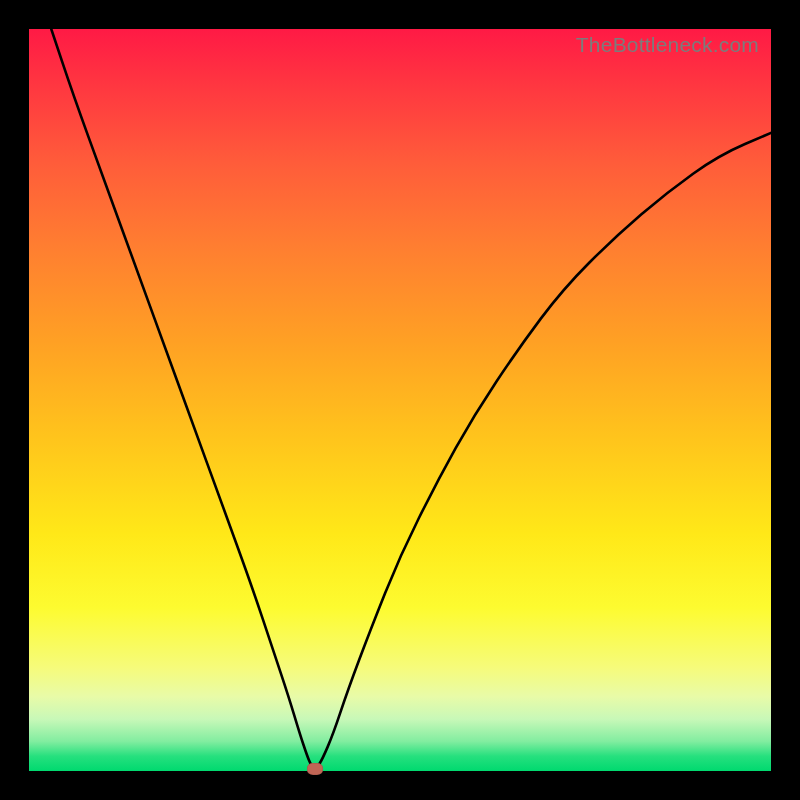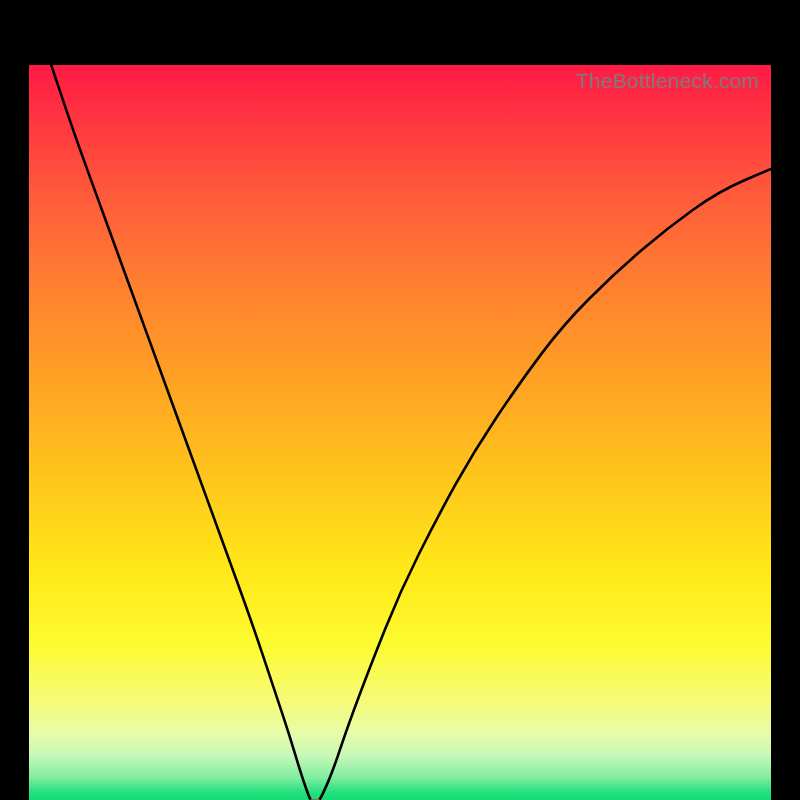--- a/index.html
+++ b/index.html
@@ -9,21 +9,20 @@
     height: 800px;
     background: #000;
     overflow: hidden;
     font-family: Arial, Helvetica, sans-serif;
   }
   .outer {
     width: 800px;
     height: 664px;
     background: #000;
     position: relative;
-    margin-top: 36px;
   }
   .plot {
     position: absolute;
     left: 29px;
     top: 29px;
     width: 742px;
     height: 742px;
     background: linear-gradient(to bottom,
       #ff1a45 0%,
       #ff3840 8%,

